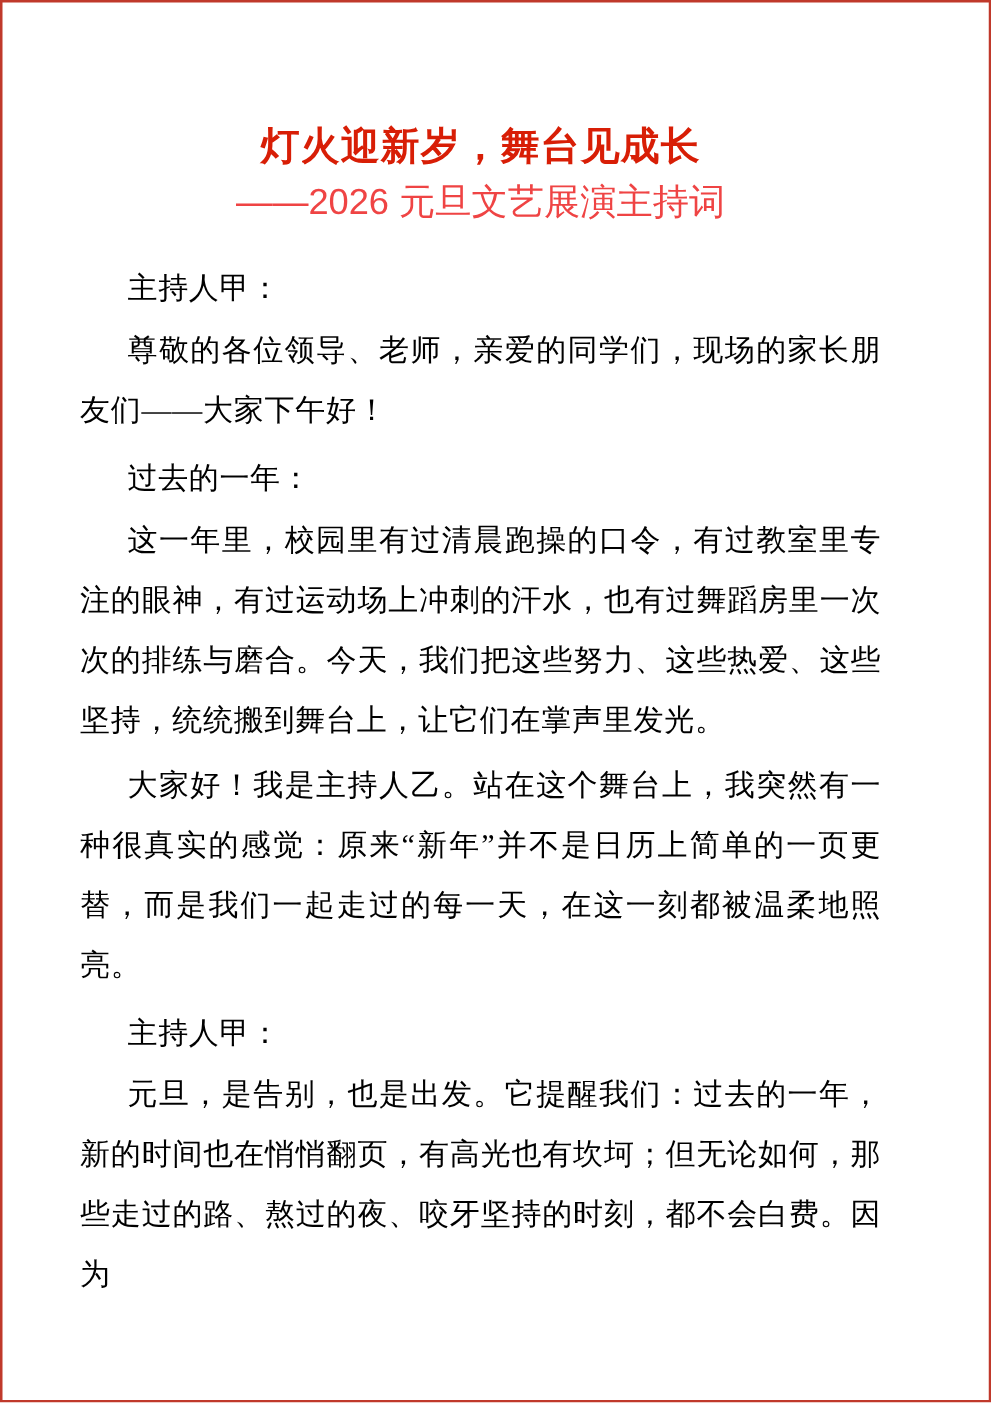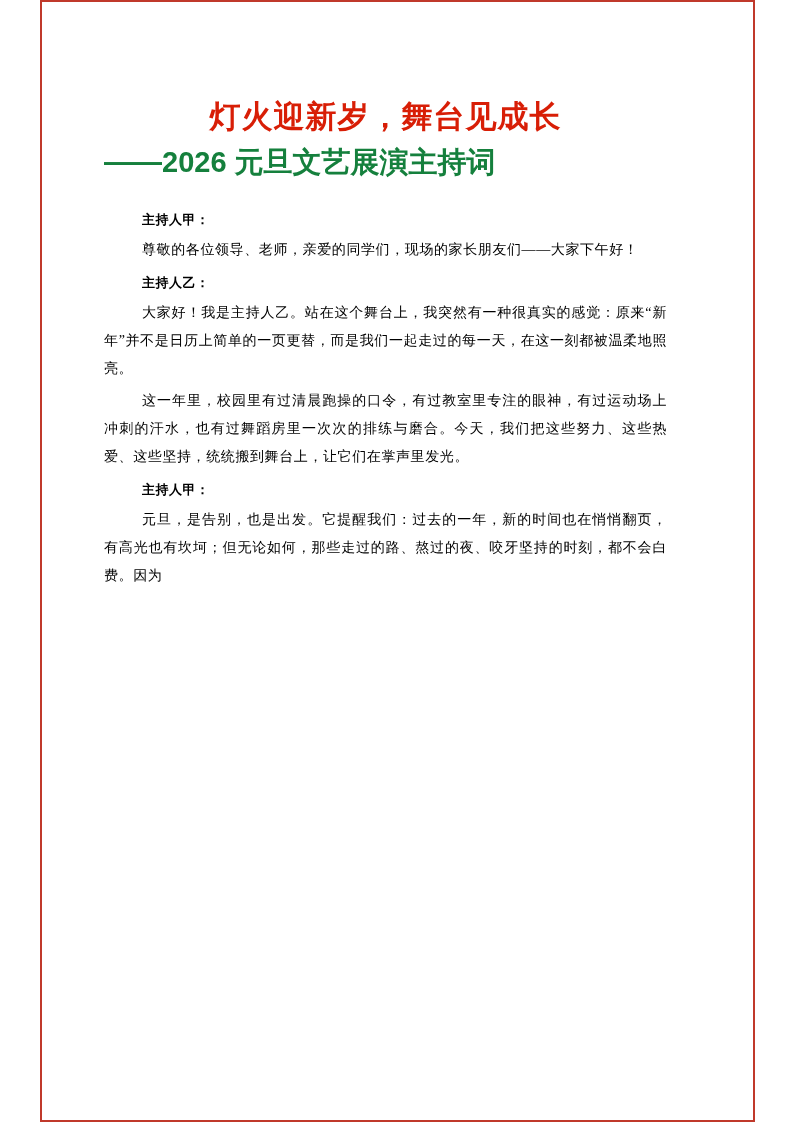--- a/index.html
+++ b/index.html
@@ -10,75 +10,74 @@
   body {
     width: 793px;
     height: 1122px;
     font-family: "Liberation Serif", "DejaVu Serif", serif;
     color: #000000;
     position: relative;
     overflow: hidden;
   }
   .page {
     box-sizing: border-box;
-    width: 715px;
+    width: 793px;
     height: 1122px;
     border: 2px solid #c0392b;
     padding: 78px 86px 0 62px;
     background: #ffffff;
     position: relative;
-    margin-left: 40px;
   }
   .title-main {
     text-align: center;
     font-size: 31px;
     font-weight: bold;
     color: #d81e06;
     letter-spacing: 1px;
     line-height: 1.35;
     margin: 16px 0 4px 0;
     font-family: "Liberation Sans", "DejaVu Sans", sans-serif;
   }
   .title-sub {
-    text-align: left;
+    text-align: center;
     font-size: 29px;
-    font-weight: bold;
-    color: #15803d;
+    font-weight: normal;
+    color: #ef4444;
     letter-spacing: 0px;
     line-height: 1.4;
     margin: 0 0 26px 0;
     font-family: "Liberation Sans", "DejaVu Sans", sans-serif;
   }
   .speaker {
-    font-size: 13px;
-    font-weight: bold;
+    font-size: 24px;
+    font-weight: normal;
     line-height: 1.9;
     text-indent: 38px;
     margin: 7px 0 3px 0;
     letter-spacing: 0.5px;
     font-family: "Liberation Sans", "DejaVu Sans", sans-serif;
   }
   .para {
-    font-size: 14px;
+    font-size: 24px;
     line-height: 2.0;
     text-indent: 38px;
     margin: 0 0 4px 0;
     text-align: justify;
     letter-spacing: 0.6px;
   }
 </style>
 </head>
 <body>
 
 <div class="page" style="border-color: rgb(192, 57, 43);">
   <h1 class="title-main" style="color: rgb(216, 30, 6);">灯火迎新岁，舞台见成长</h1>
   <h2 class="title-sub">——2026 元旦文艺展演主持词</h2>
 
   <div class="speaker">主持人甲：</div>
   <p class="para">尊敬的各位领导、老师，亲爱的同学们，现场的家长朋友们——大家下午好！</p>
 
-  <div class="speaker">主持人乙：</div>
+  <div class="speaker">过去的一年：</div>
+  <p class="para">这一年里，校园里有过清晨跑操的口令，有过教室里专注的眼神，有过运动场上冲刺的汗水，也有过舞蹈房里一次次的排练与磨合。今天，我们把这些努力、这些热爱、这些坚持，统统搬到舞台上，让它们在掌声里发光。</p>
   <p class="para">大家好！我是主持人乙。站在这个舞台上，我突然有一种很真实的感觉：原来“新年”并不是日历上简单的一页更替，而是我们一起走过的每一天，在这一刻都被温柔地照亮。</p>
-  <p class="para">这一年里，校园里有过清晨跑操的口令，有过教室里专注的眼神，有过运动场上冲刺的汗水，也有过舞蹈房里一次次的排练与磨合。今天，我们把这些努力、这些热爱、这些坚持，统统搬到舞台上，让它们在掌声里发光。</p>
 
   <div class="speaker">主持人甲：</div>
   <p class="para">元旦，是告别，也是出发。它提醒我们：过去的一年，新的时间也在悄悄翻页，有高光也有坎坷；但无论如何，那些走过的路、熬过的夜、咬牙坚持的时刻，都不会白费。因为</p>
 </div>
 
 </body></html>

